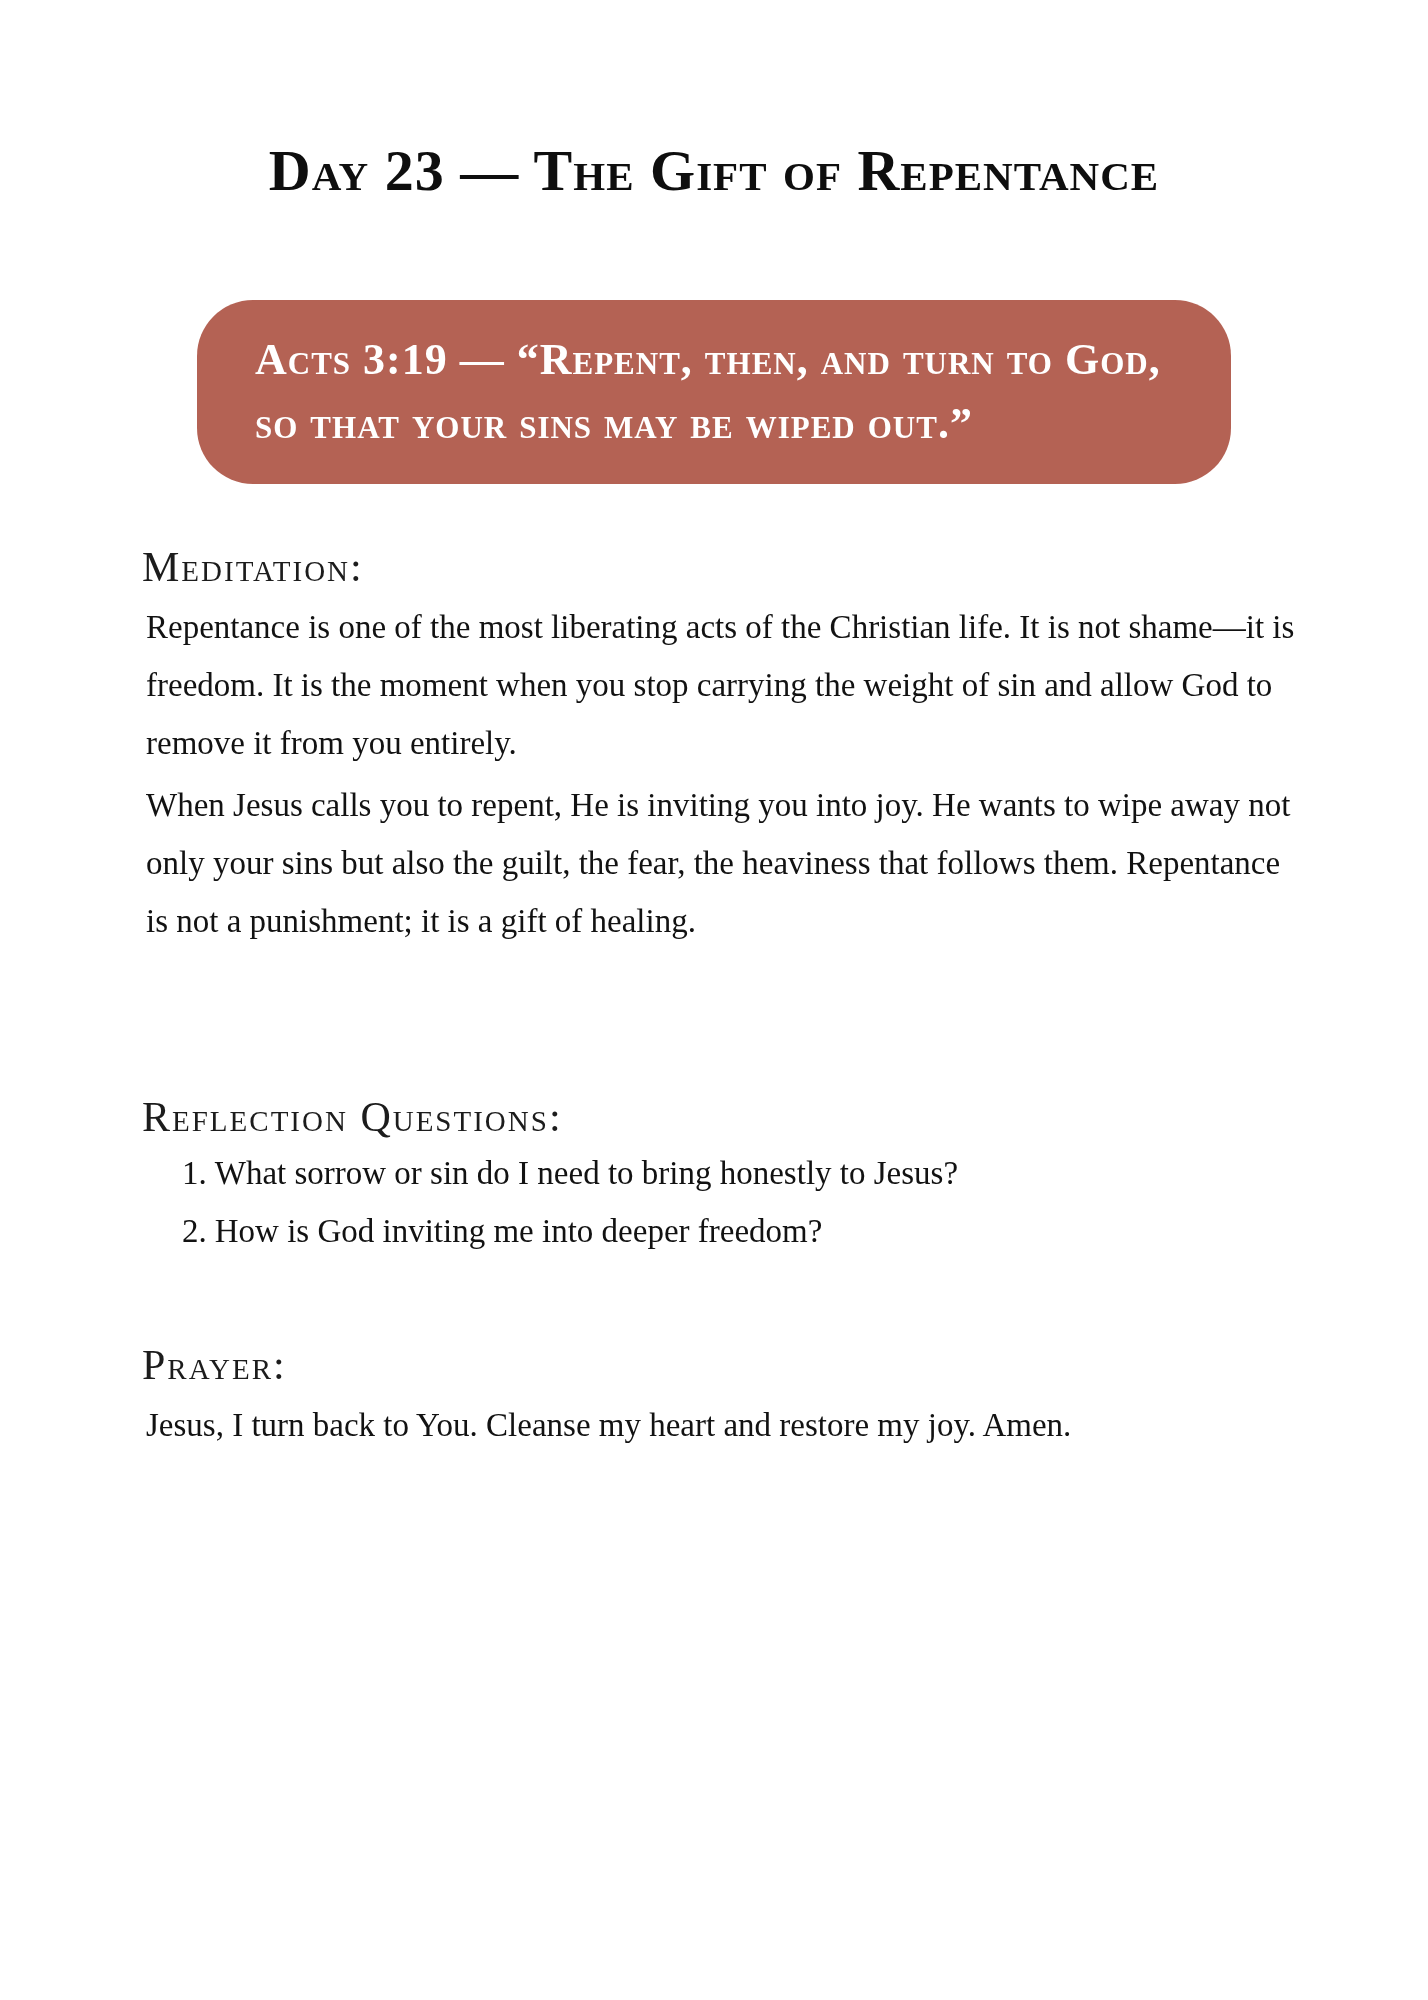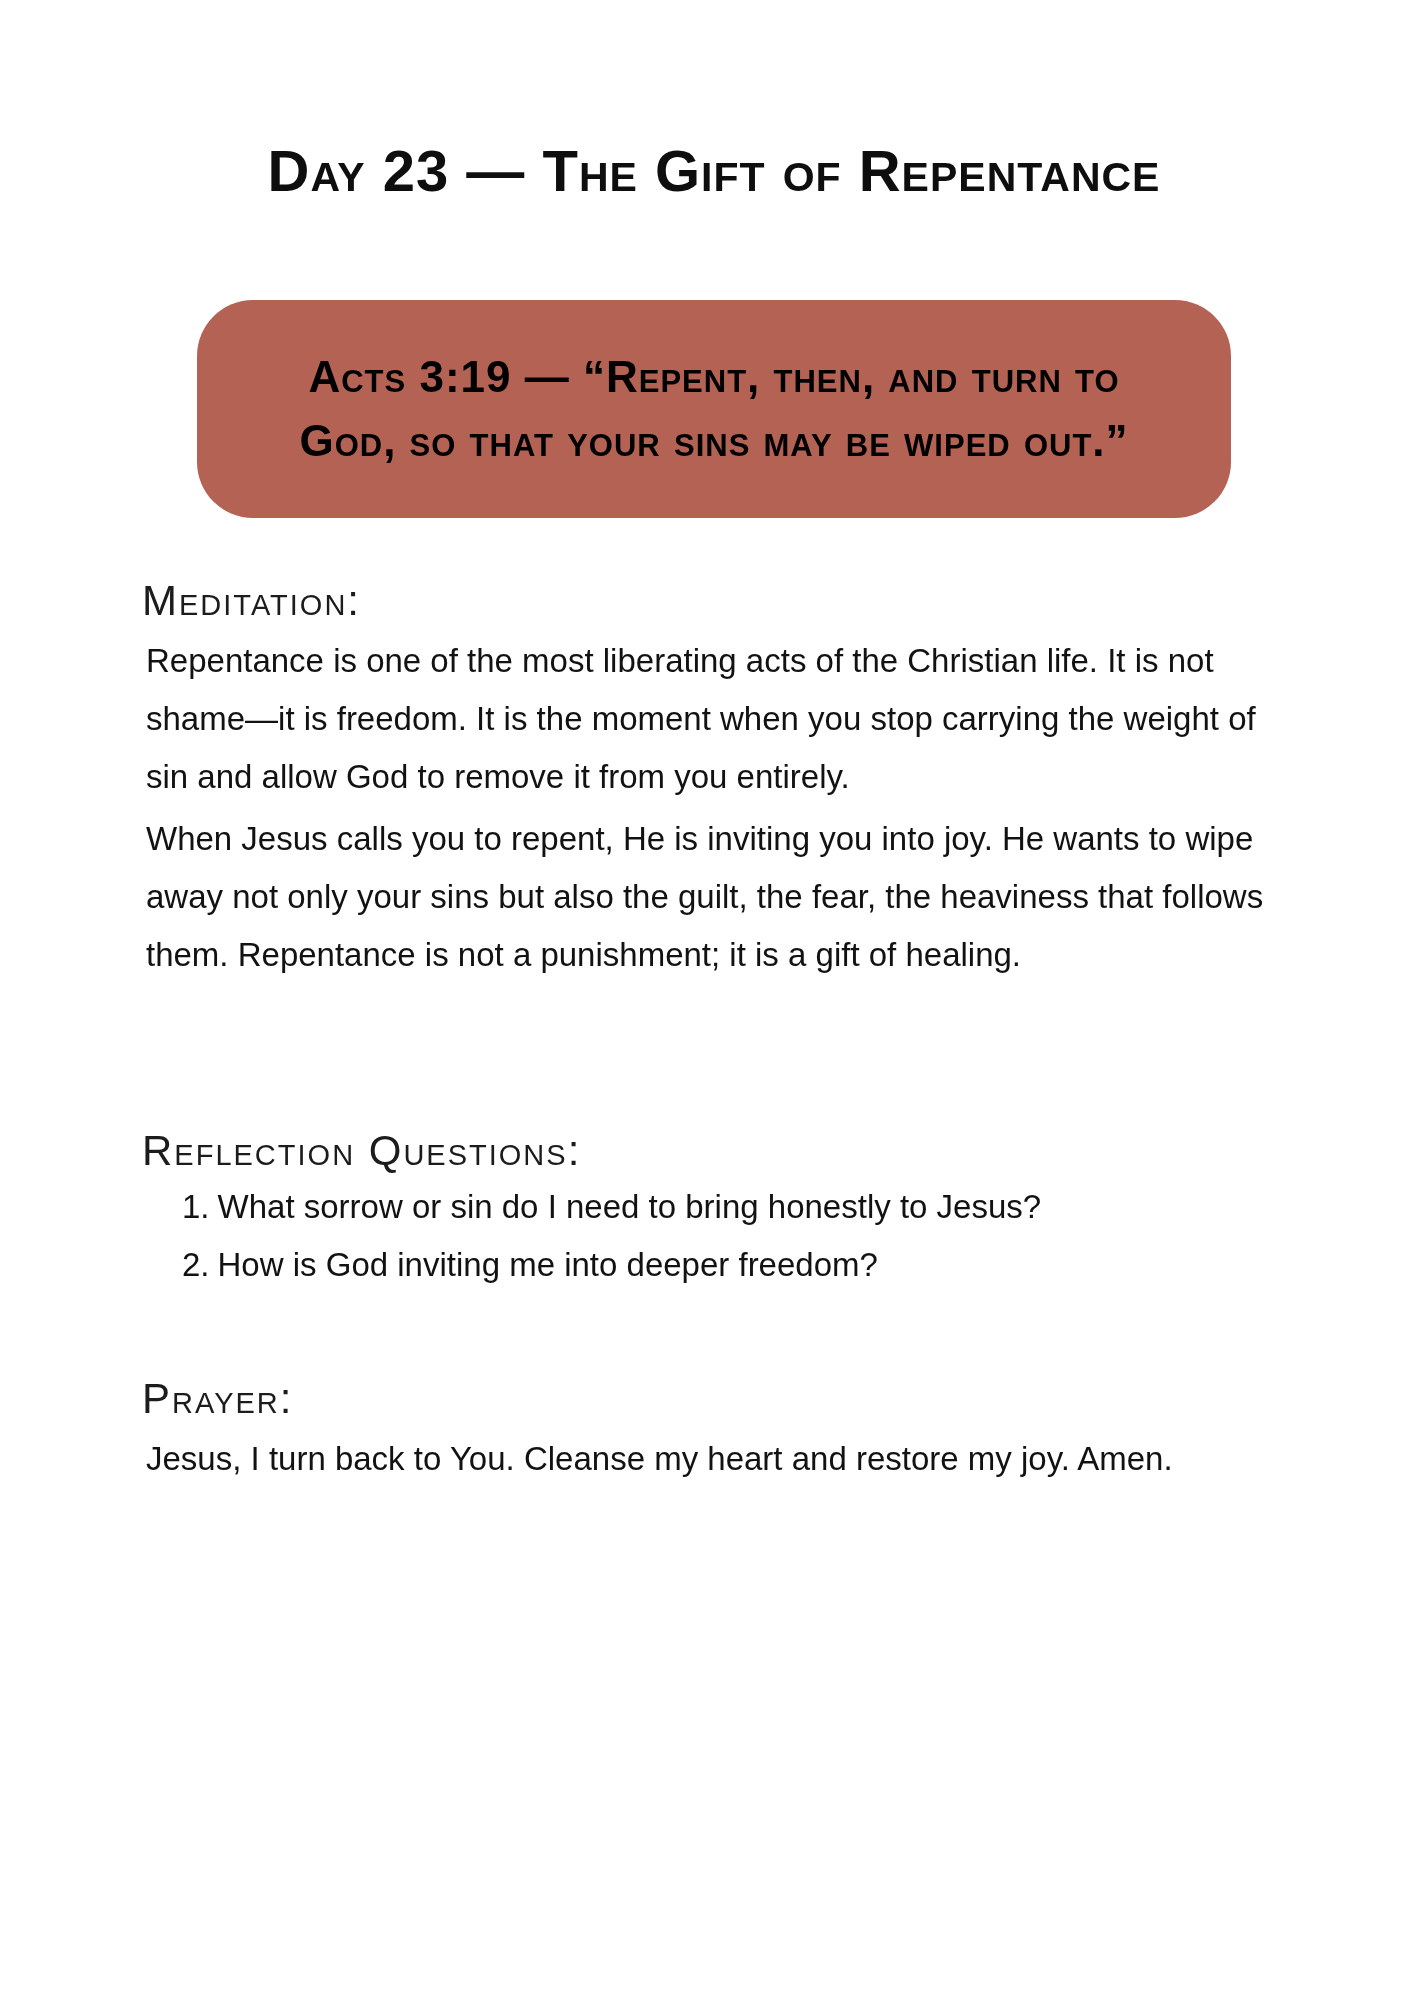--- a/index.html
+++ b/index.html
@@ -5,21 +5,21 @@
   html, body {
     margin: 0;
     padding: 0;
     background: #ffffff;
   }
   .page {
     position: relative;
     width: 1428px;
     height: 1860px;
     background: #ffffff;
-    font-family: Liberation Sans, sans-serif;
+    font-family: Liberation Serif, serif;
     color: #121212;
     overflow: hidden;
   }
   .title {
     margin: 0;
     padding-top: 140px;
     text-align: center;
     font-size: 58px;
     line-height: 62px;
     font-weight: 700;
@@ -29,23 +29,22 @@
   }
   .verse-box {
     box-sizing: border-box;
     width: 1034px;
     margin: 98px auto 0 auto;
     background: #b46254;
     border-radius: 56px;
     padding: 28px 58px;
   }
   .verse-text {
-    margin: 17px;
-    text-align: center;
-    color: #000000;
+    margin: 0;
+    color: #ffffff;
     font-size: 44px;
     line-height: 64px;
     font-weight: 700;
     font-variant: small-caps;
     letter-spacing: 1px;
   }
   .content {
     margin: 56px 118px 0 142px;
   }
   .section-heading {

